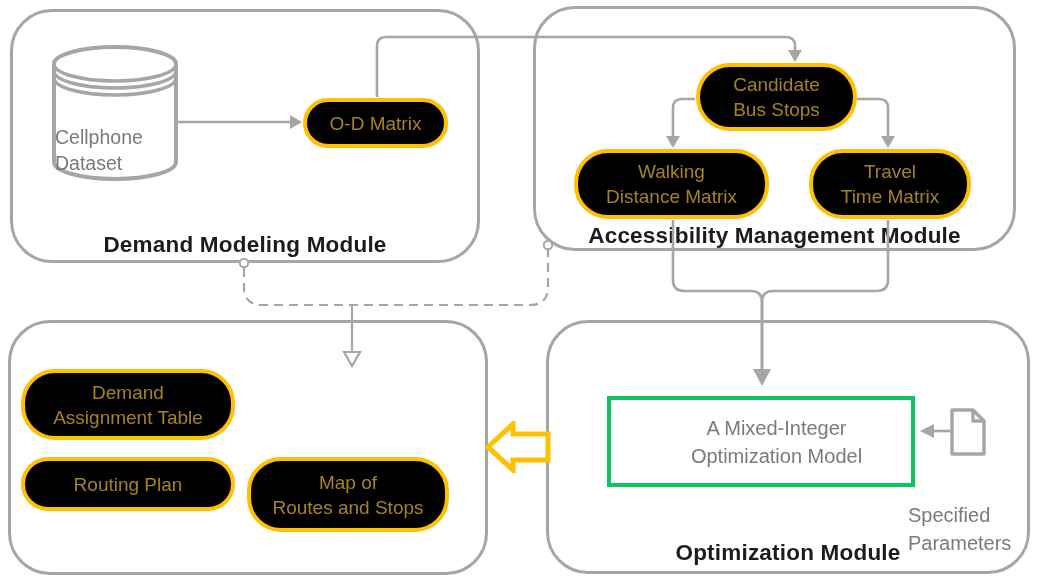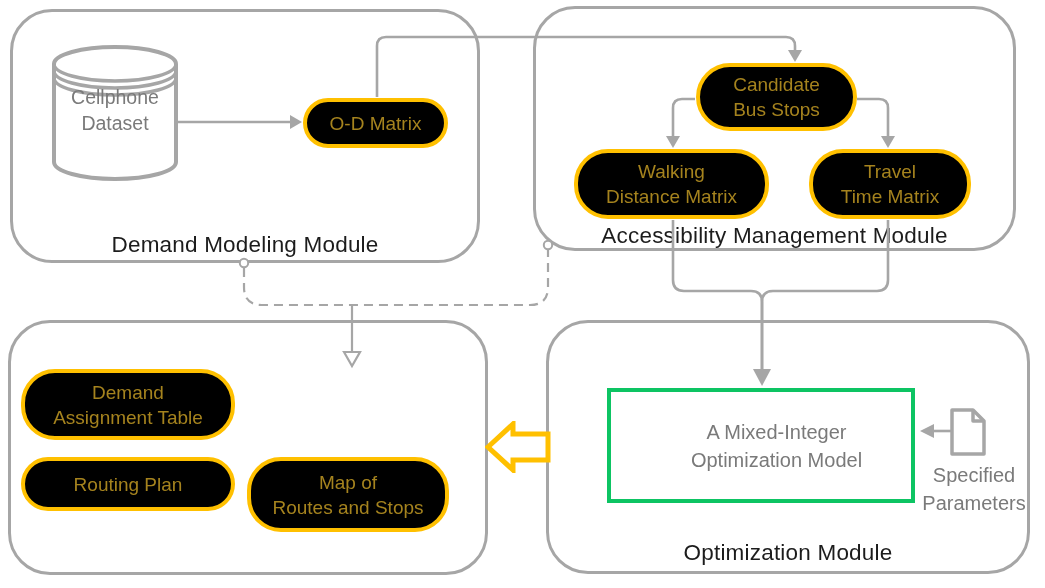--- a/index.html
+++ b/index.html
@@ -7,42 +7,42 @@
     position:relative;width:1045px;height:588px;background:#fff;overflow:hidden;
     font-family:"Liberation Sans","DejaVu Sans",sans-serif;
   }
   .abs{position:absolute;}
   
   .module{
     position:absolute;border:3px solid var(--gray-line,#A6A6A6);
     border-radius:42px;background:transparent;box-sizing:border-box;
   }
   .module-title{
-    position:absolute;text-align:center;font-weight:normal;
+    position:absolute;text-align:center;font-weight:bold;
     font-size:22.5px;color:var(--title-text,#1C1C1C);letter-spacing:0.2px;
   }
   
   .pill{
     position:absolute;border:4px solid var(--accent-yellow,#FFC000);
     border-radius:34px;background:#000000;box-sizing:border-box;
     display:flex;flex-direction:column;align-items:center;justify-content:center;
     color:var(--yellow-text,#A5831E);font-size:19px;line-height:25px;text-align:center;
     z-index:3;
   }
   .pill span{display:block;}
   
   .green-box{
     position:absolute;border:4px solid var(--green-accent,#0DC463);
     background:#fff;box-sizing:border-box;
     display:flex;flex-direction:column;align-items:center;justify-content:center;
     color:var(--gray-text,#7A7A7A);font-size:20px;line-height:28px;text-align:center;
     z-index:3;
   }
   .gray-label{
-    position:absolute;color:var(--gray-text,#7A7A7A);text-align:center;z-index:3;
+    position:absolute;color:var(--gray-text,#7A7A7A);z-index:3;margin-top:40px;
   }
   .connector-layer{position:absolute;left:0;top:0;z-index:2;}
   .conn{stroke:var(--gray-line,#A6A6A6);stroke-width:2.6;fill:none;}
   .conn-dashed{stroke:var(--gray-line,#A6A6A6);stroke-width:2.2;fill:none;stroke-dasharray:9 6;}
   .ah{fill:var(--gray-line,#A6A6A6);stroke:none;}
   .ah-open{fill:#fff;stroke:var(--gray-line,#A6A6A6);stroke-width:2.2;}
   .jdot{fill:#fff;stroke:var(--gray-line,#A6A6A6);stroke-width:2;}
   .icon-stroke{stroke:var(--gray-line,#A6A6A6);fill:#fff;}
   .icon-line{stroke:var(--gray-line,#A6A6A6);fill:none;}
   .block-arrow{fill:#fff;stroke:var(--accent-yellow,#FFC000);stroke-width:5;}
@@ -128,21 +128,21 @@
 
   <div class="pill" style="left:21px;top:457px;width:214px;height:54px;">
     <span>Routing Plan</span>
   </div>
 
   <div class="pill" style="left:247px;top:457px;width:202px;height:75px;">
     <span>Map of</span>
     <span>Routes and Stops</span>
   </div>
 
-  <div class="green-box" style="left:607px;top:388px;width:308px;height:115px;padding-left:31px;">
+  <div class="green-box" style="left:607px;top:396px;width:308px;height:91px;padding-left:31px;">
     <span>A Mixed-Integer</span>
     <span>Optimization Model</span>
   </div>
 
   <svg class="abs" style="left:950px;top:408px;z-index:3;" width="36" height="48" viewBox="0 0 36 48">
     <path class="icon-stroke" stroke-width="3.5" stroke-linejoin="round" d="M2,2 H23 L34,13 V46 H2 Z"></path>
     <path class="icon-line" stroke-width="3.5" stroke-linejoin="round" d="M23,2 V13 H34"></path>
   </svg>
   <div class="gray-label" style="left:908px;top:461px;width:132px;font-size:20px;line-height:28px;">
     <span style="display:block">Specified</span>

